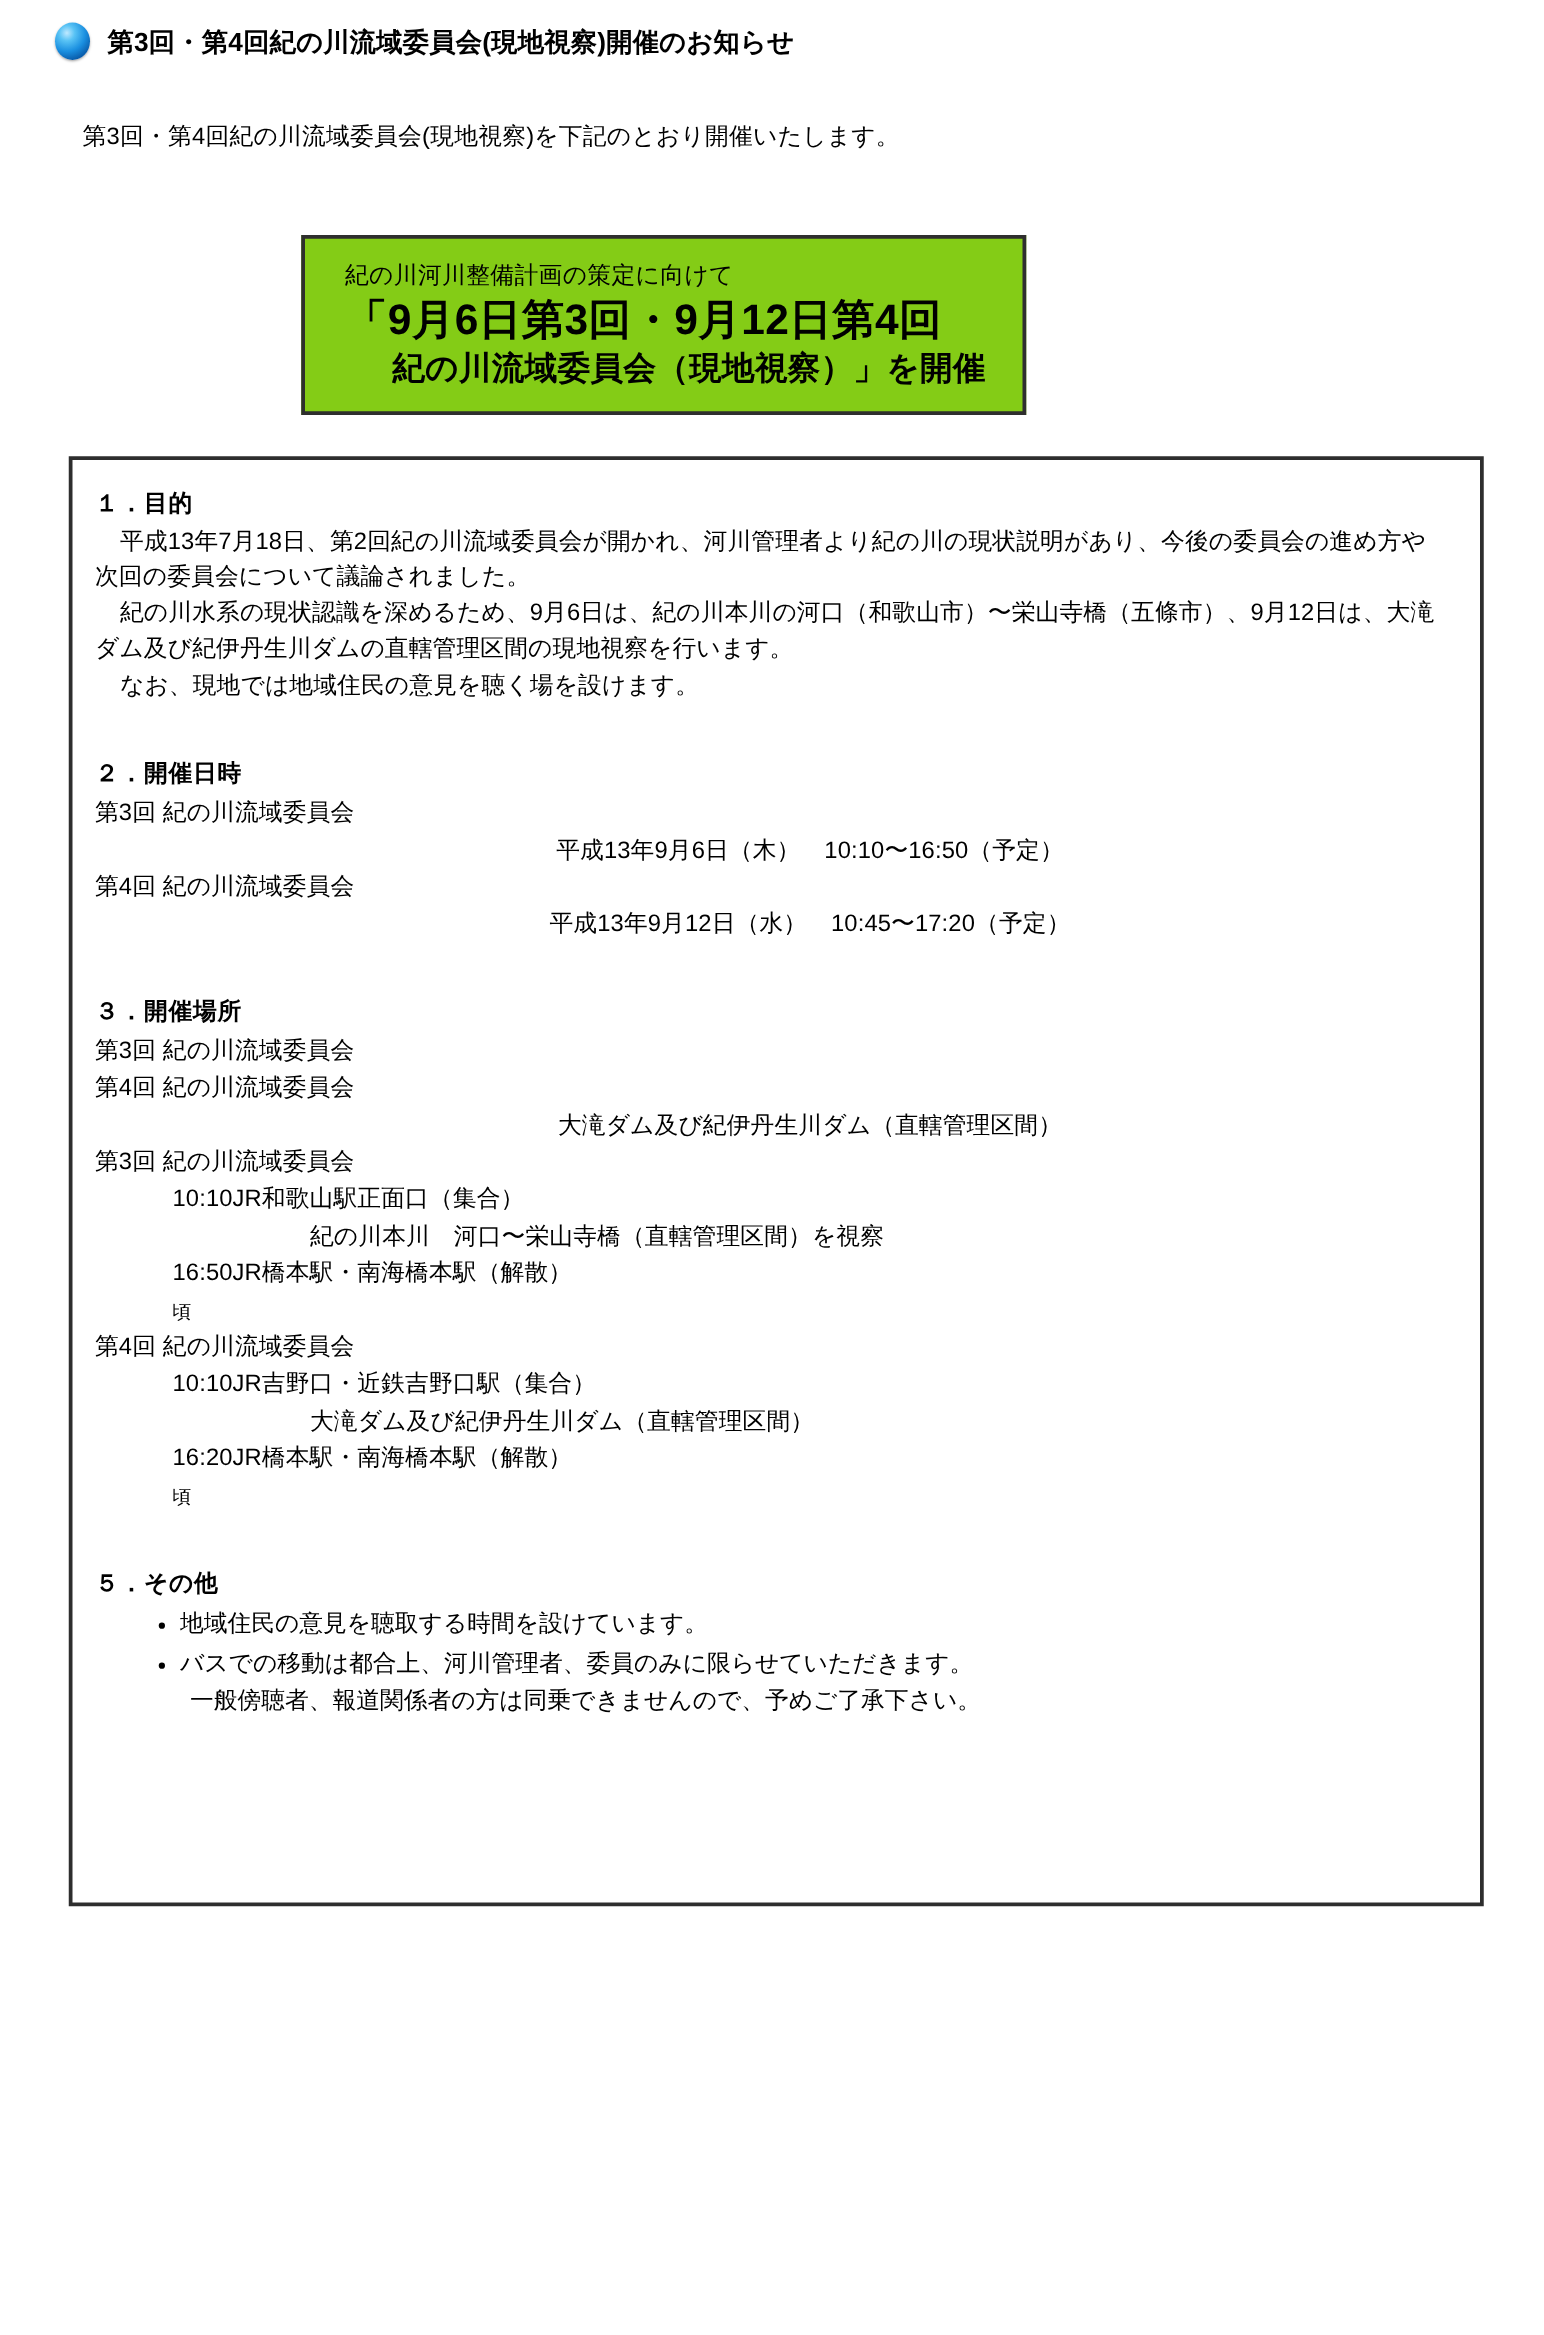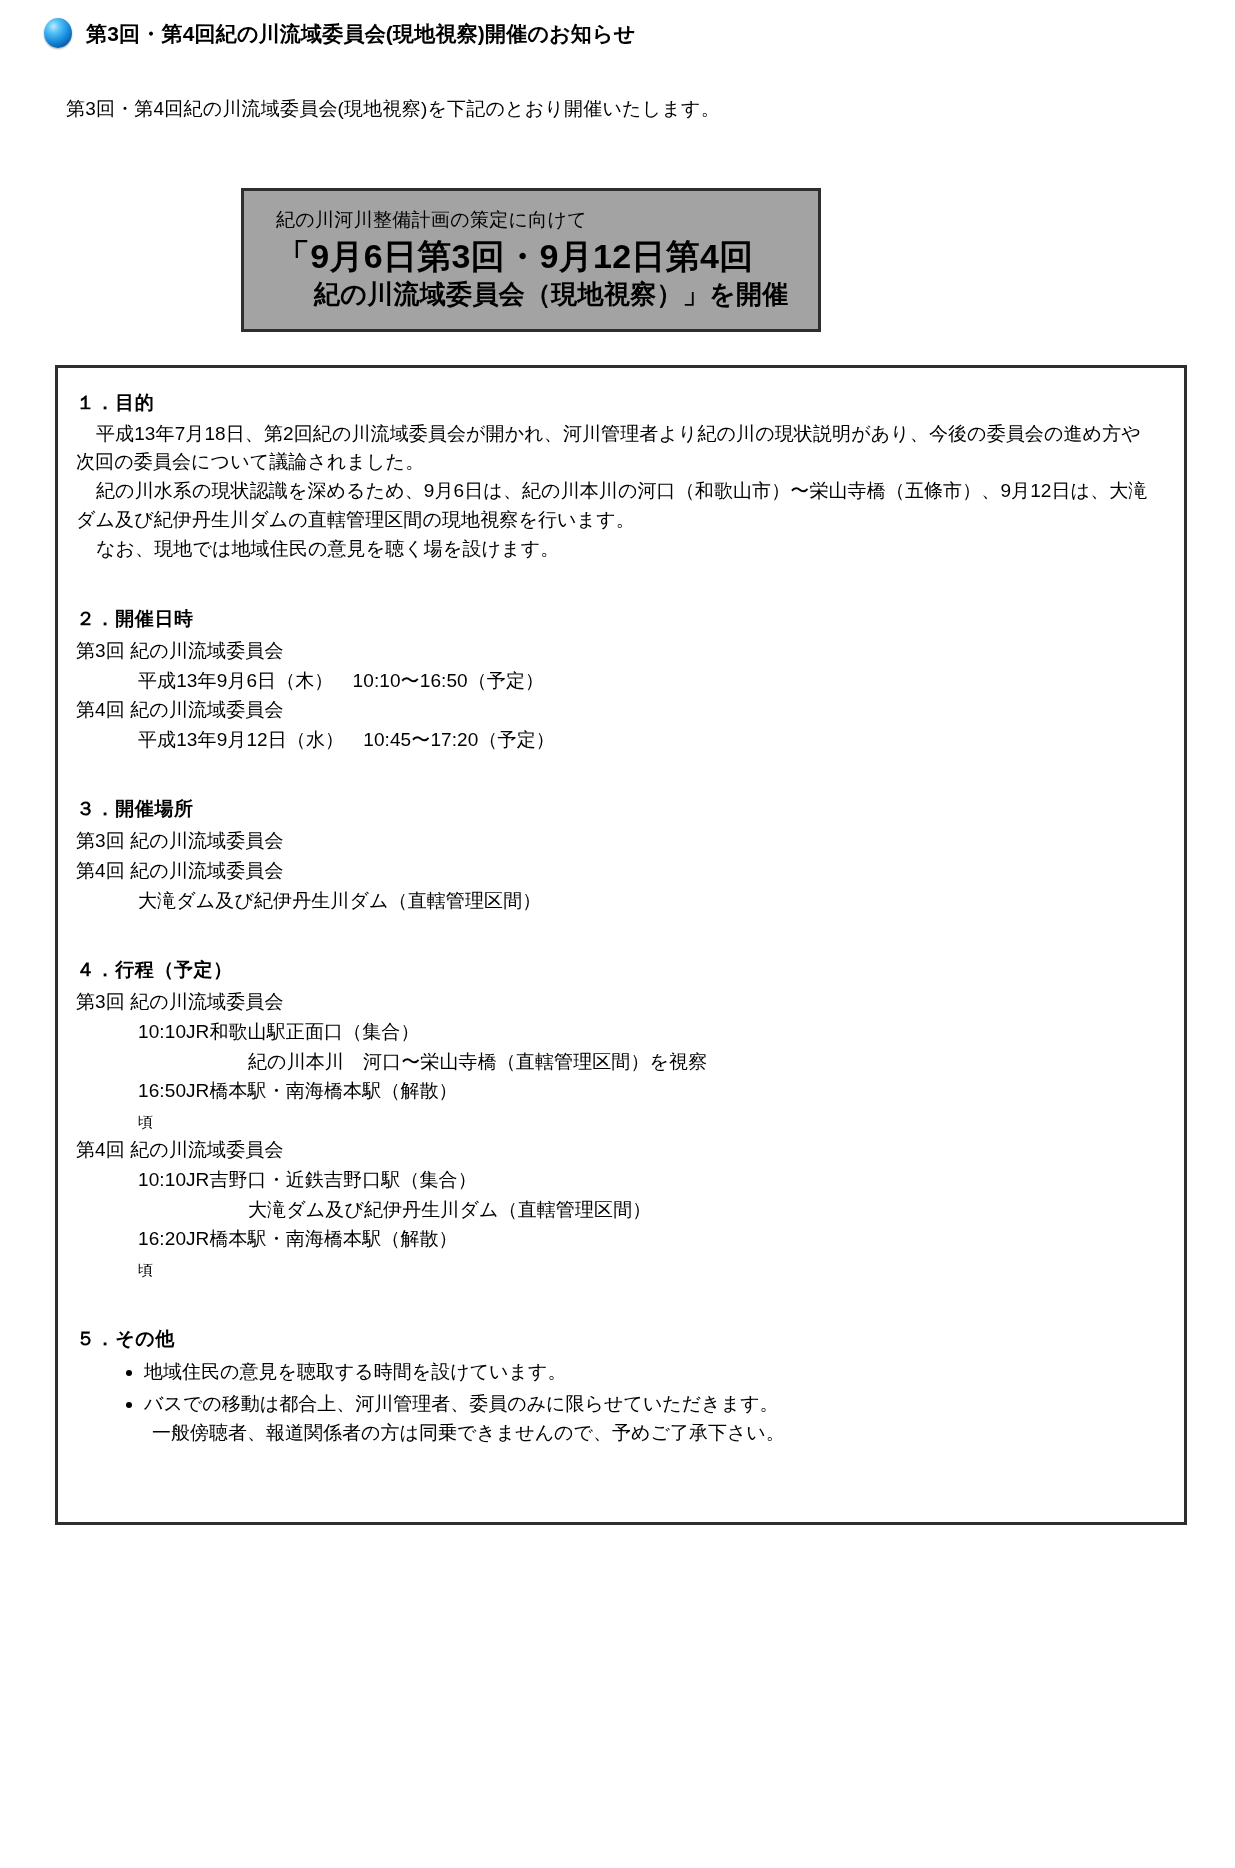--- a/index.html
+++ b/index.html
@@ -48,21 +48,21 @@
   }
 
   
   .banner-wrap {
     margin-top: 66px;
     padding-left: 241px;
   }
   .banner {
     width: 580px;
     border: 3px solid #2e2e2e;
-    background: #a3a3a3;
+    background: #84cc16;
     padding: 16px 18px 18px 18px;
   }
   .banner-lead {
     font-size: 19px;
     margin: 0 0 2px 14px;
     letter-spacing: 0.3px;
   }
   .banner-main {
     font-size: 34px;
     font-weight: bold;
@@ -104,21 +104,21 @@
   }
   .body-par.indent { text-indent: 20px; }
 
   .sub-line {
     font-size: 19px;
     line-height: 1.56;
     margin: 0;
     letter-spacing: 0.1px;
   }
   .ind-1 { padding-left: 0px; }
-  .ind-2 { padding-left: 62px; }
+  .ind-2 { padding-left: 62px; text-align: center; }
 
   .itin-row {
     display: flex;
     font-size: 19px;
     line-height: 1.56;
     letter-spacing: 0.1px;
   }
   .itin-time {
     width: 110px;
     flex: 0 0 110px;
@@ -171,21 +171,20 @@
   <p class="sub-line ind-1">第3回 紀の川流域委員会</p>
   <p class="sub-line ind-2">平成13年9月6日（木）　10:10〜16:50（予定）</p>
   <p class="sub-line ind-1">第4回 紀の川流域委員会</p>
   <p class="sub-line ind-2">平成13年9月12日（水）　10:45〜17:20（予定）</p>
 
   <div class="sec-heading spaced">３．開催場所</div>
   <p class="sub-line ind-1">第3回 紀の川流域委員会</p>
   <p class="sub-line ind-1">第4回 紀の川流域委員会</p>
   <p class="sub-line ind-2">大滝ダム及び紀伊丹生川ダム（直轄管理区間）</p>
 
-  <div class="sec-heading spaced">４．行程（予定）</div>
 
   <p class="sub-line ind-1">第3回 紀の川流域委員会</p>
   <div class="itin-row">
     <span class="itin-time">10:10</span>
     <span class="itin-desc">JR和歌山駅正面口（集合）</span>
   </div>
   <div class="itin-row">
     <span class="itin-desc only">紀の川本川　河口〜栄山寺橋（直轄管理区間）を視察</span>
   </div>
   <div class="itin-row">

